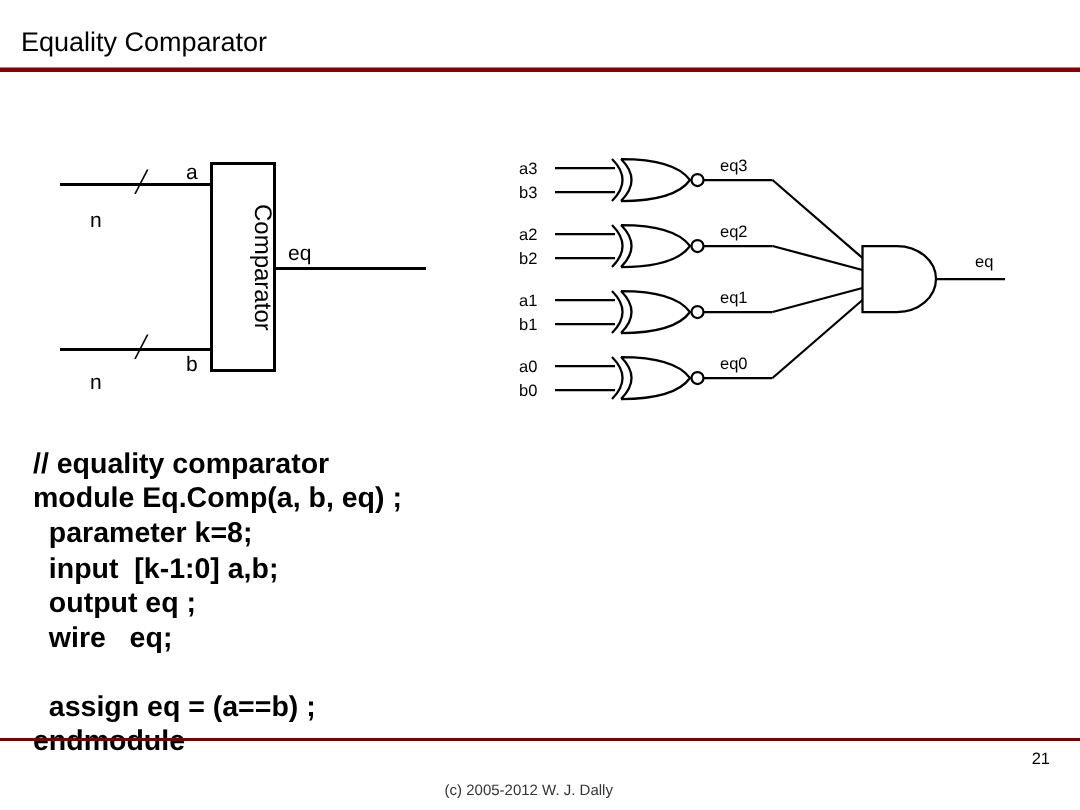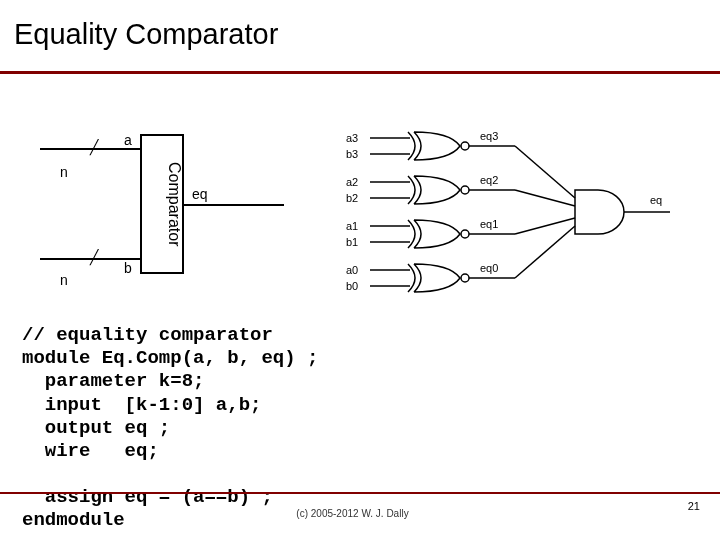--- a/index.html
+++ b/index.html
@@ -5,22 +5,22 @@
   body {
     margin: 0;
     padding: 0;
     width: 720px;
     height: 540px;
     font-family: Arial, sans-serif;
     background: #fff;
     position: relative;
   }
   .title {
-    font-size: 29px;
-    padding: 18px 0 20px 14px;
+    font-size: 18px;
+    padding: 18px 0 6px 14px;
     color: #000;
   }
   .rule {
     height: 3px;
     background: #800000;
     margin: 0 0 0 0;
   }
   .content {
     position: relative;
     width: 720px;
@@ -82,40 +82,40 @@
     position: absolute;
     left: 340px;
     top: 50px;
   }
 
   
   pre.code {
     position: absolute;
     left: 22px;
     top: 250px;
-    font-family: Liberation Mono, monospace;
+    font-family: Liberation Sans, sans-serif;
     font-size: 19px;
     font-weight: bold;
     line-height: 1.22;
     margin: 0;
     white-space: pre;
   }
 
   
   .footerline {
     position: absolute;
     left: 0;
     top: 492px;
     width: 720px;
     height: 2px;
     background: #800000;
   }
   .copyright {
     position: absolute;
-    top: 508px;
+    top: 522px;
     width: 705px;
     text-align: center;
     font-size: 10px;
     color: #333;
   }
   .page {
     position: absolute;
     right: 20px;
     top: 500px;
     font-size: 11px;

